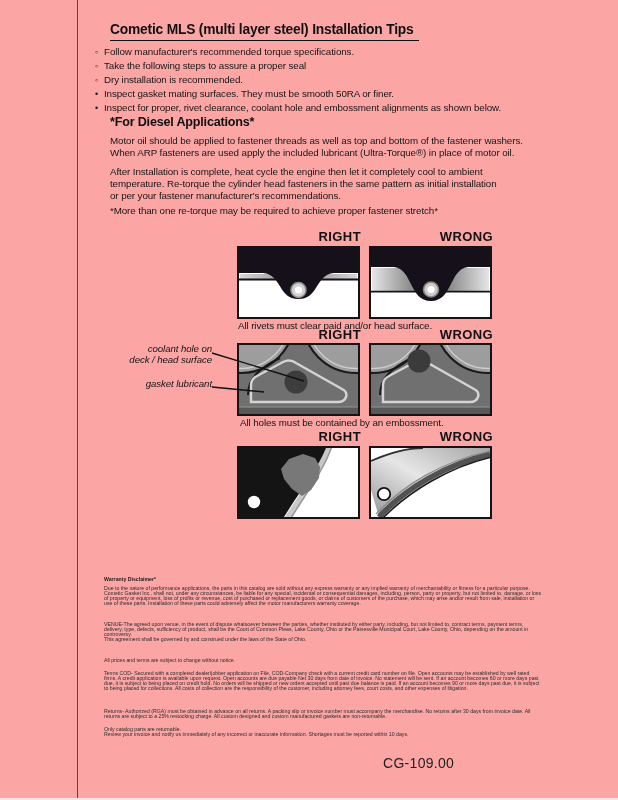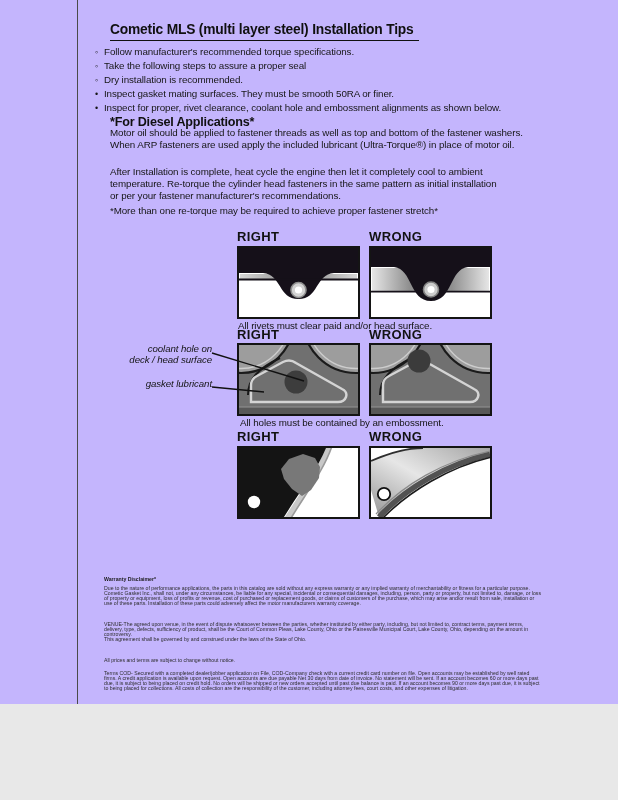--- a/index.html
+++ b/index.html
@@ -1,29 +1,29 @@
 <!DOCTYPE html>
 <html><head>
 <meta charset="utf-8">
 <style>
   html,body{margin:0;padding:0;background:#e8e8e8;}
-  .page{position:relative;width:618px;height:704px;background:#c4b5fd;overflow:hidden;
+  .page{position:relative;width:618px;height:798px;background:#fca5a5;overflow:hidden;
         font-family:"Liberation Sans", sans-serif;color:#1a1a1a;}
   .abs{position:absolute;}
   .vline{position:absolute;left:77px;top:0;width:1.4px;height:800px;background:#4a4a4a;}
   .title{position:absolute;left:110px;top:22px;font-size:13.8px;font-weight:700;letter-spacing:-0.2px;
          color:#101010;border-bottom:1.7px solid #111;padding:0 5px 2.5px 0;}
   .bullets{position:absolute;left:95px;top:45px;font-size:9.8px;letter-spacing:-0.1px;color:#161616;}
   .bl{line-height:14px;white-space:nowrap;}
   .bl .g{display:inline-block;width:9px;font-size:9px;}
   .bl.sub{line-height:14px;}
   .dheading{position:absolute;left:110px;top:115px;font-size:12.6px;font-weight:700;color:#101010;letter-spacing:-0.2px;text-align:right;}
   .para{position:absolute;left:110px;width:482px;font-size:9.8px;line-height:11.9px;letter-spacing:-0.1px;
         color:#161616;white-space:pre-line;}
-  .dlabel{position:absolute;width:124px;text-align:left;font-size:13px;font-weight:700;
+  .dlabel{position:absolute;width:124px;text-align:right;font-size:13px;font-weight:700;
           letter-spacing:0.4px;color:#121212;}
   .dbox{position:absolute;width:119px;height:69px;border:2.5px solid #141414;background:#fff;}
   .dbox svg{display:block;}
   .cap{position:absolute;font-size:9.8px;letter-spacing:-0.1px;color:#141414;white-space:pre-line;line-height:11.5px;}
   .ann{position:absolute;left:100px;width:112px;text-align:right;font-size:9.7px;line-height:10.8px;
        color:#141414;white-space:pre-line;letter-spacing:-0.1px;font-style:italic;}
   .fine{position:absolute;left:104px;width:438px;font-size:5.2px;line-height:4.85px;color:#2d2d2d;
         white-space:pre-line;}
   .fine.h{font-weight:700;color:#1c1c1c;}
   .code{position:absolute;left:383px;top:755px;font-size:14px;letter-spacing:0.3px;color:#1f1f1f;}
@@ -39,21 +39,21 @@
 
   <div class="bullets">
     <div class="bl"><span class="g">◦</span><span>Follow manufacturer's recommended torque specifications.</span></div>
     <div class="bl"><span class="g">◦</span><span>Take the following steps to assure a proper seal</span></div>
     <div class="bl"><span class="g">◦</span><span>Dry installation is recommended.</span></div>
     <div class="bl sub"><span class="g">•</span><span>Inspect gasket mating surfaces.  They must be smooth 50RA or finer.</span></div>
     <div class="bl sub"><span class="g">•</span><span>Inspect for proper, rivet clearance, coolant hole and embossment alignments as shown below.</span></div>
   </div>
 
   <div class="dheading">*For Diesel Applications*</div>
-  <div class="para" style="top:127px">Motor oil should be applied to fastener threads as well as top and bottom of the fastener washers.
+  <div class="para" style="top:135px">Motor oil should be applied to fastener threads as well as top and bottom of the fastener washers.
 When ARP fasteners are used apply the included lubricant (Ultra-Torque®) in place of motor oil.</div>
   <div class="para" style="top:205px">*More than one re-torque may be required to achieve proper fastener stretch*</div>
   <div class="para" style="top:166px">After Installation is complete, heat cycle the engine then let it completely cool to ambient
 temperature. Re-torque the cylinder head fasteners in the same pattern as initial installation
 or per your fastener manufacturer's recommendations.</div>
 
   <div class="dlabel" style="left:237px;top:229px">RIGHT</div>
   <div class="dlabel" style="left:369px;top:229px">WRONG</div>
 
   <div class="dbox" style="left:237px;top:246px">

